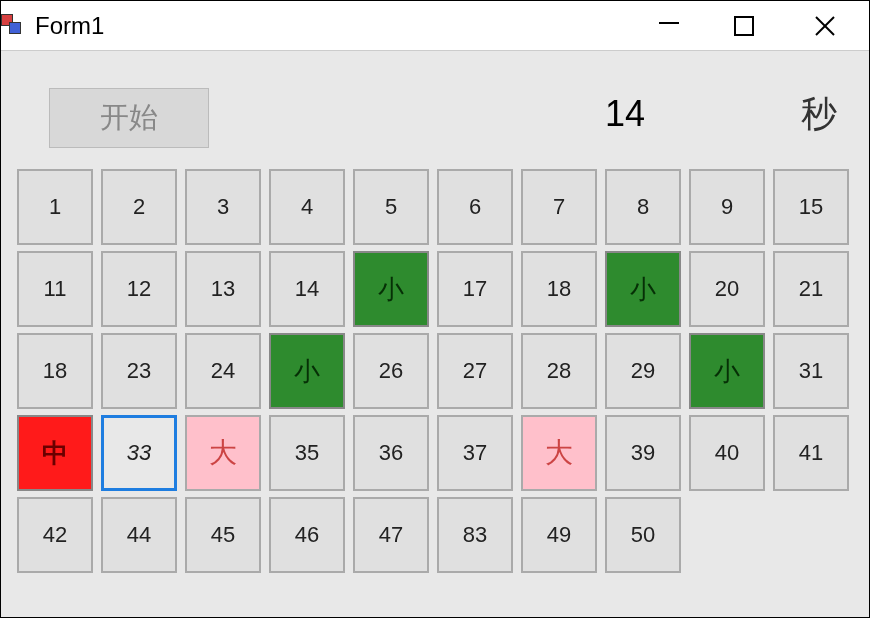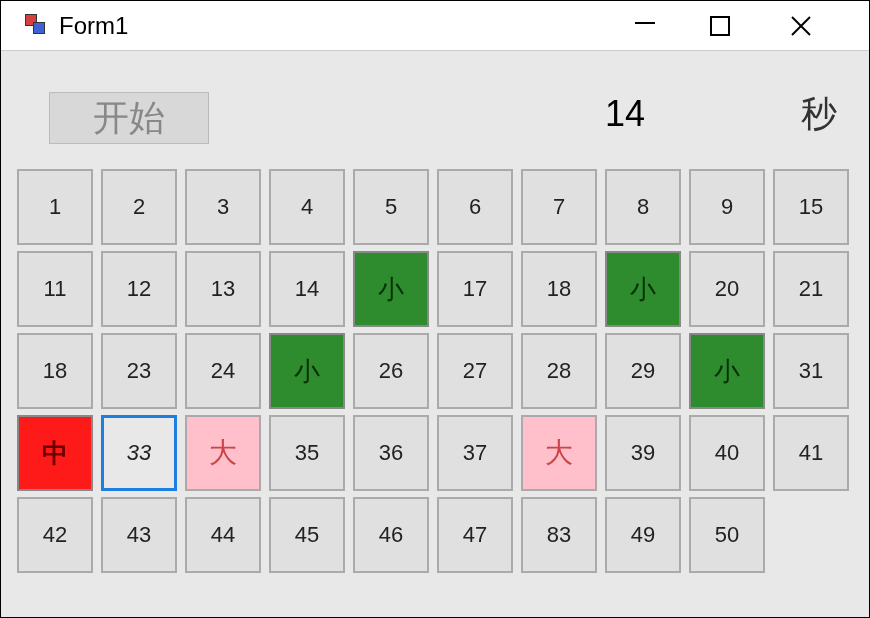--- a/index.html
+++ b/index.html
@@ -16,21 +16,21 @@
       border: 1px solid #000;
       background: #e8e8e8;
       position: relative;
     }
     .titlebar {
       height: 50px;
       background: #fff;
       border-bottom: 1px solid #ccc;
       display: flex;
       align-items: center;
-      padding: 0 24px;
+      padding: 0 0;
     }
     .app-icon {
       width: 24px;
       height: 24px;
       margin-right: 10px;
       position: relative;
     }
     .app-icon .sq {
       position: absolute;
       width: 12px;
@@ -59,24 +59,24 @@
     .win-btn.close svg,
     .win-btn.max svg { display: block; }
     .top-area {
       display: flex;
       align-items: center;
       padding: 28px 24px 12px 48px;
       height: 110px;
     }
     .start-btn {
       width: 160px;
-      height: 52px;
+      height: 60px;
       background: #d8d8d8;
       border: 1px solid #bbb;
-      font-size: 36px;
+      font-size: 29px;
       font-family: "KaiTi","STKaiti","SimSun",serif;
       color: #888;
       cursor: default;
       display: flex;
       align-items: center;
       justify-content: center;
       margin-top: 8px;
     }
     .counter {
       flex: 1;
@@ -209,21 +209,20 @@
       <div class="cell blue-border">33</div>
       <div class="cell pink">大</div>
       <div class="cell">35</div>
       <div class="cell">36</div>
       <div class="cell">37</div>
       <div class="cell pink">大</div>
       <div class="cell">39</div>
       <div class="cell">40</div>
       <div class="cell">41</div>
       <div class="cell">42</div>
-      <div class="cell">43</div>
       <div class="cell">44</div>
       <div class="cell">45</div>
       <div class="cell">46</div>
       <div class="cell">47</div>
       <div class="cell">83</div>
       <div class="cell">49</div>
       <div class="cell">50</div>
     </div>
 </div>
 

